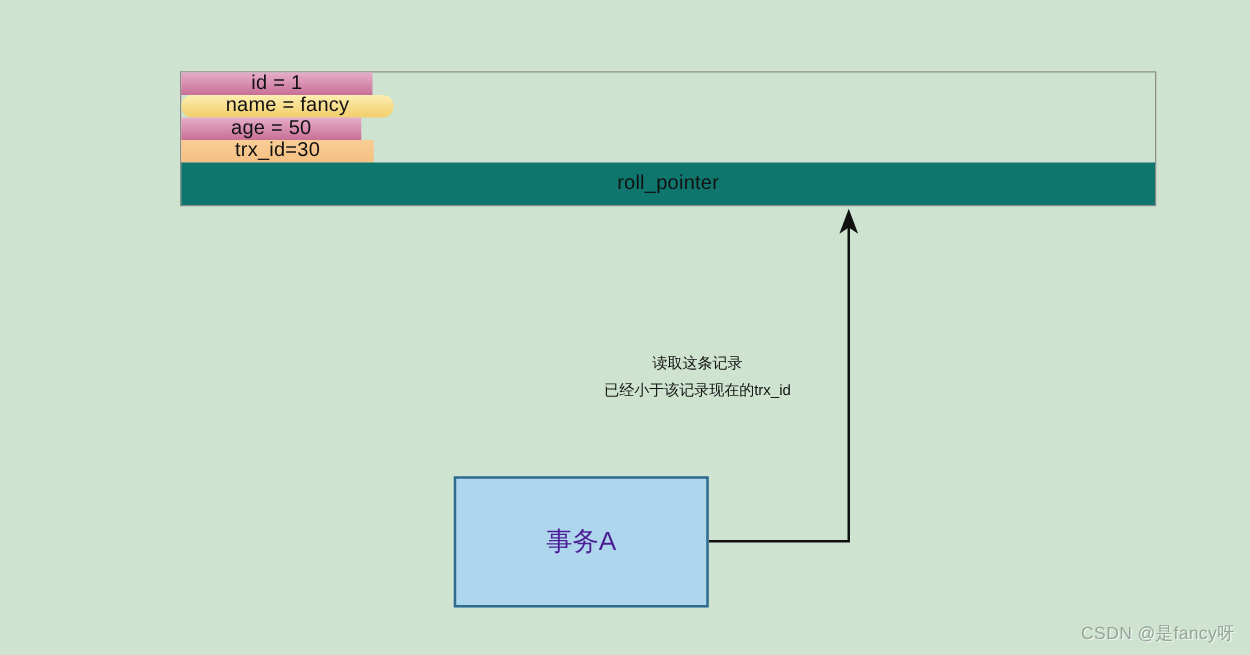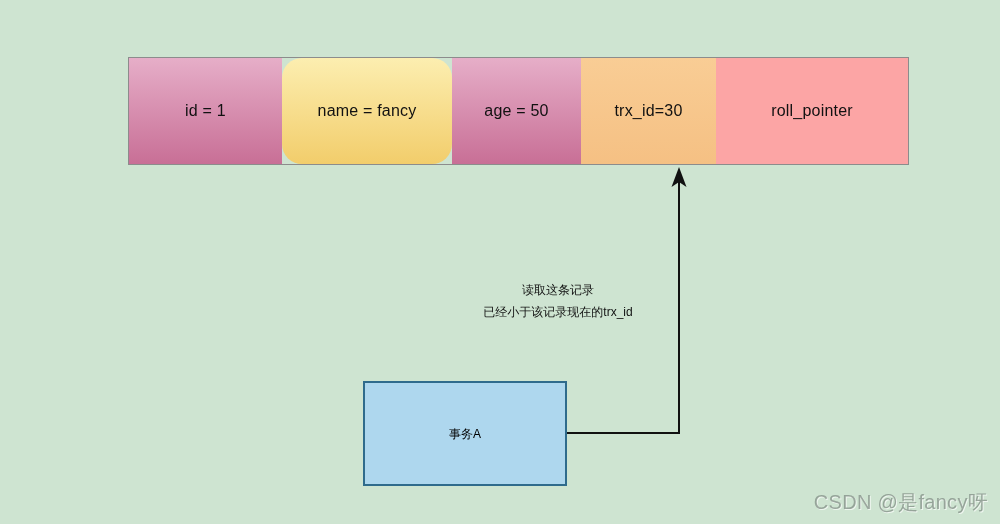--- a/index.html
+++ b/index.html
@@ -11,40 +11,41 @@
   .stage {
     position: relative;
     width: 1000px;
     height: 524px;
     background: #cee4d1;
   }
 
   
   .record-bar {
     position: absolute;
-    left: 128px;
+    left: 144px;
     top: 57px;
     width: 781px;
     height: 108px;
     display: flex;
     border: 1px solid #8c8c8c;
+    flex-direction: column;
   }
   .cell {
     display: flex;
     align-items: center;
     justify-content: center;
     font-size: 16px;
     color: #111;
     letter-spacing: 0.2px;
   }
   .cell-0 { width: 153px; background: linear-gradient(180deg, #e6aec8 0%, #c86f96 100%); }
   .cell-1 { width: 170px; background: linear-gradient(180deg, #fceeb0 0%, #f2cd6b 100%); border-radius: 20px; }
-  .cell-2 { width: 129px; background: linear-gradient(180deg, #e6aec8 0%, #c86f96 100%); justify-content: center; }
-  .cell-3 { width: 135px; background: linear-gradient(180deg, #f9cd95 0%, #f5c083 100%); justify-content: center; }
-  .cell-4 { flex: 1;      background: #fca5a5; }
+  .cell-2 { width: 144px; background: linear-gradient(180deg, #e6aec8 0%, #c86f96 100%); justify-content: center; }
+  .cell-3 { width: 154px; background: linear-gradient(180deg, #f9cd95 0%, #f5c083 100%); justify-content: center; }
+  .cell-4 { flex: 1;      background: #0f766e; }
 
   
   .connector-svg {
     position: absolute;
     left: 0; top: 0;
     width: 1000px;
     height: 524px;
     pointer-events: none;
   }
 
@@ -66,31 +67,31 @@
     left: 363px;
     top: 381px;
     width: 204px;
     height: 105px;
     background: #aed7ee;
     border: 2px solid #2f6b8c;
     display: flex;
     flex-direction: column;
     align-items: center;
     justify-content: center;
-    font-size: 12px;
+    font-size: 21px;
     line-height: 24px;
-    color: #000000;
+    color: #4c1d95;
   }
 
   
   .watermark {
     position: absolute;
     right: 12px;
     bottom: 8px;
-    font-size: 20px;
+    font-size: 14px;
     color: rgba(128, 142, 132, 0.75);
     text-shadow: 1px 1px 0 rgba(255, 255, 255, 0.65);
     letter-spacing: 0.3px;
   }
 </style>
 </head>
 <body>
 
 <div class="stage">
 

